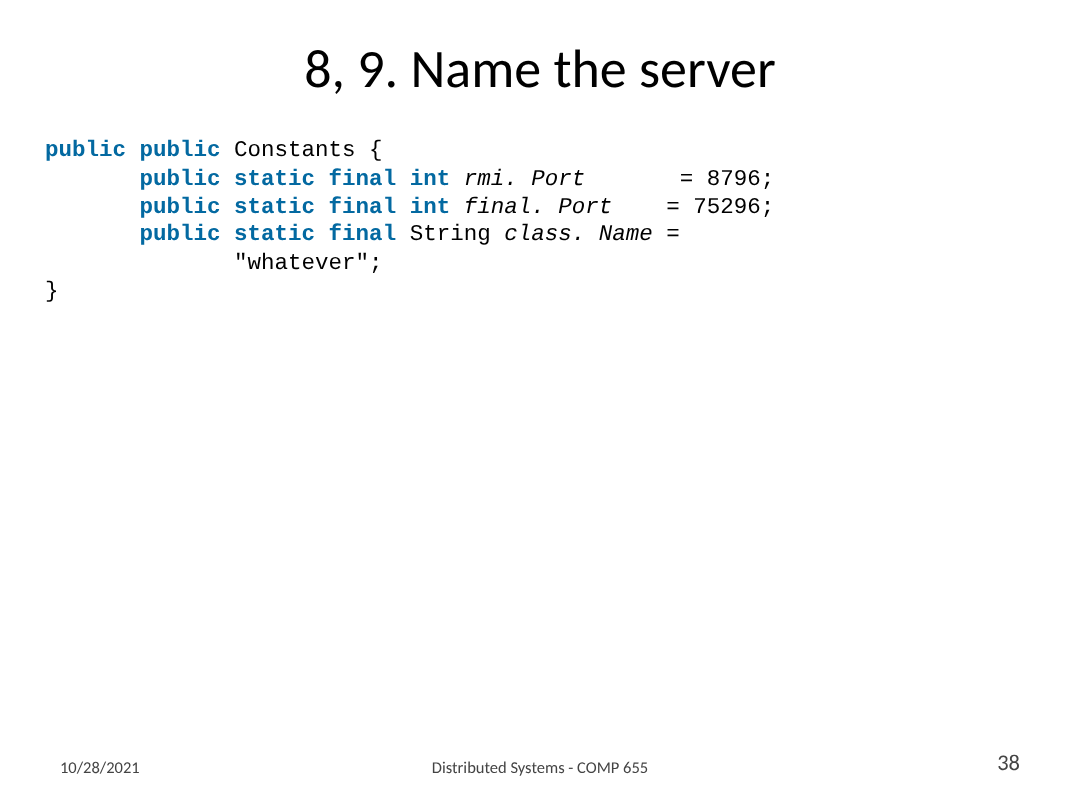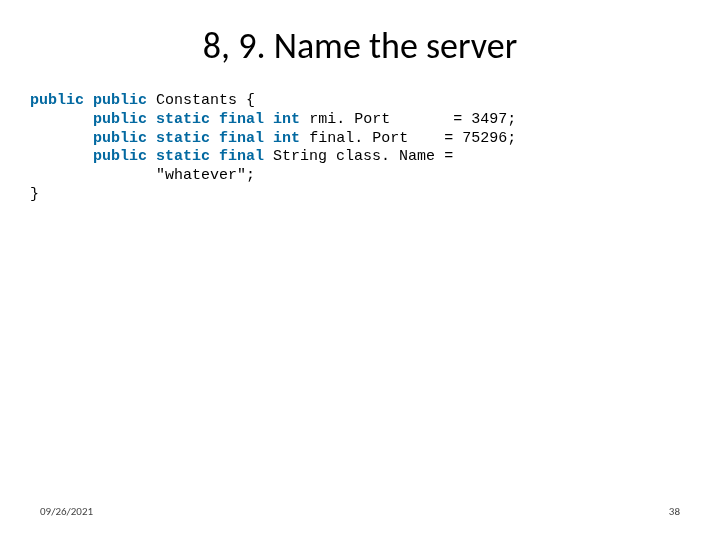--- a/index.html
+++ b/index.html
@@ -33,55 +33,56 @@
     position: absolute;
     top: 92px;
     left: 30px;
     font-family: "Courier New", Courier, monospace;
     font-size: 15px;
     line-height: 1.25;
     white-space: pre;
     color: #000;
   }
   .kw { color: #0369a1; font-weight: bold; }
-  .it { }
+  .it { font-style: italic; }
   .footer-date {
     position: absolute;
     left: 40px;
     bottom: 22px;
     font-size: 11px;
     color: #444;
   }
   .footer-center {
     position: absolute;
     left: 0;
     width: 720px;
     bottom: 22px;
     text-align: center;
     font-size: 11px;
     color: #444;
   }
   .footer-page {
     position: absolute;
     right: 40px;
     bottom: 22px;
-    font-size: 11px;
+    font-size: 15px;
     color: #444;
   }
 </style>
 </head>
 <body>
 
 <div class="slide">
 
   <div class="title">8, 9. Name the server</div>
 
   <div class="code"><span class="kw">public</span> <span class="kw">public</span><span> Constants {</span>
-       <span class="kw">public</span> <span class="kw">static</span> <span class="kw">final</span> <span class="kw">int</span> <span class="it">rmi. Port</span>       <span>= 3497;</span>
+       <span class="kw">public</span> <span class="kw">static</span> <span class="kw">final</span> <span class="kw">int</span> <span class="it">rmi. Port</span>       <span>= 8796;</span>
        <span class="kw">public</span> <span class="kw">static</span> <span class="kw">final</span> <span class="kw">int</span> <span class="it">final. Port</span>    <span>= 75296;</span>
        <span class="kw">public</span> <span class="kw">static</span> <span class="kw">final</span><span> String </span><span class="it">class. Name</span><span> =</span>
               <span>"whatever";</span>
 <span>}</span></div>
 
-  <div class="footer-date">09/26/2021</div>
+  <div class="footer-date">10/28/2021</div>
+  <div class="footer-center">Distributed Systems - COMP 655</div>
   <div class="footer-page">38</div>
 
 </div>
 
 </body></html>

